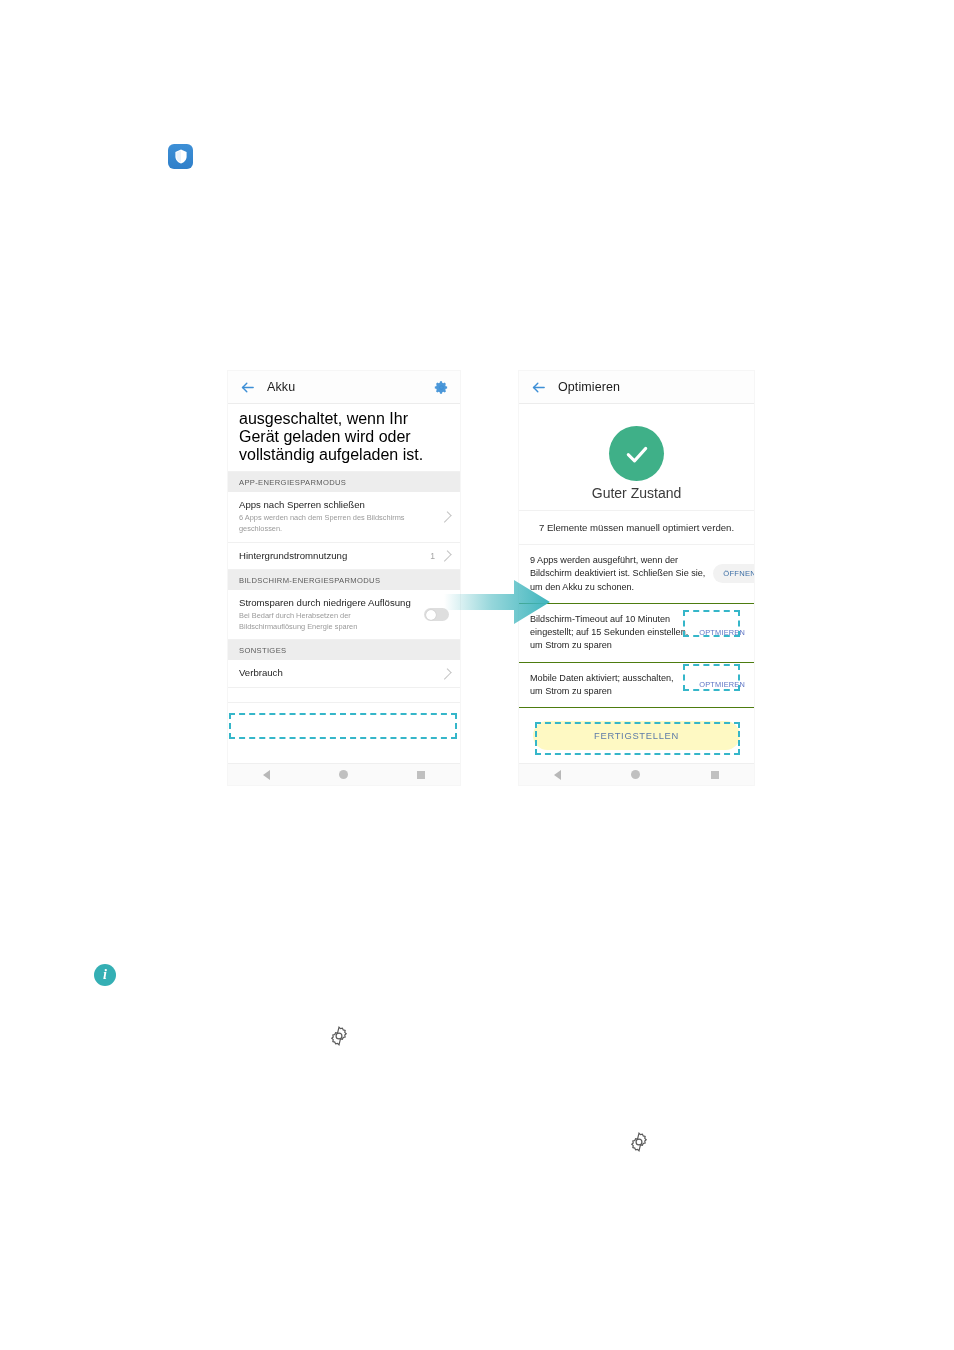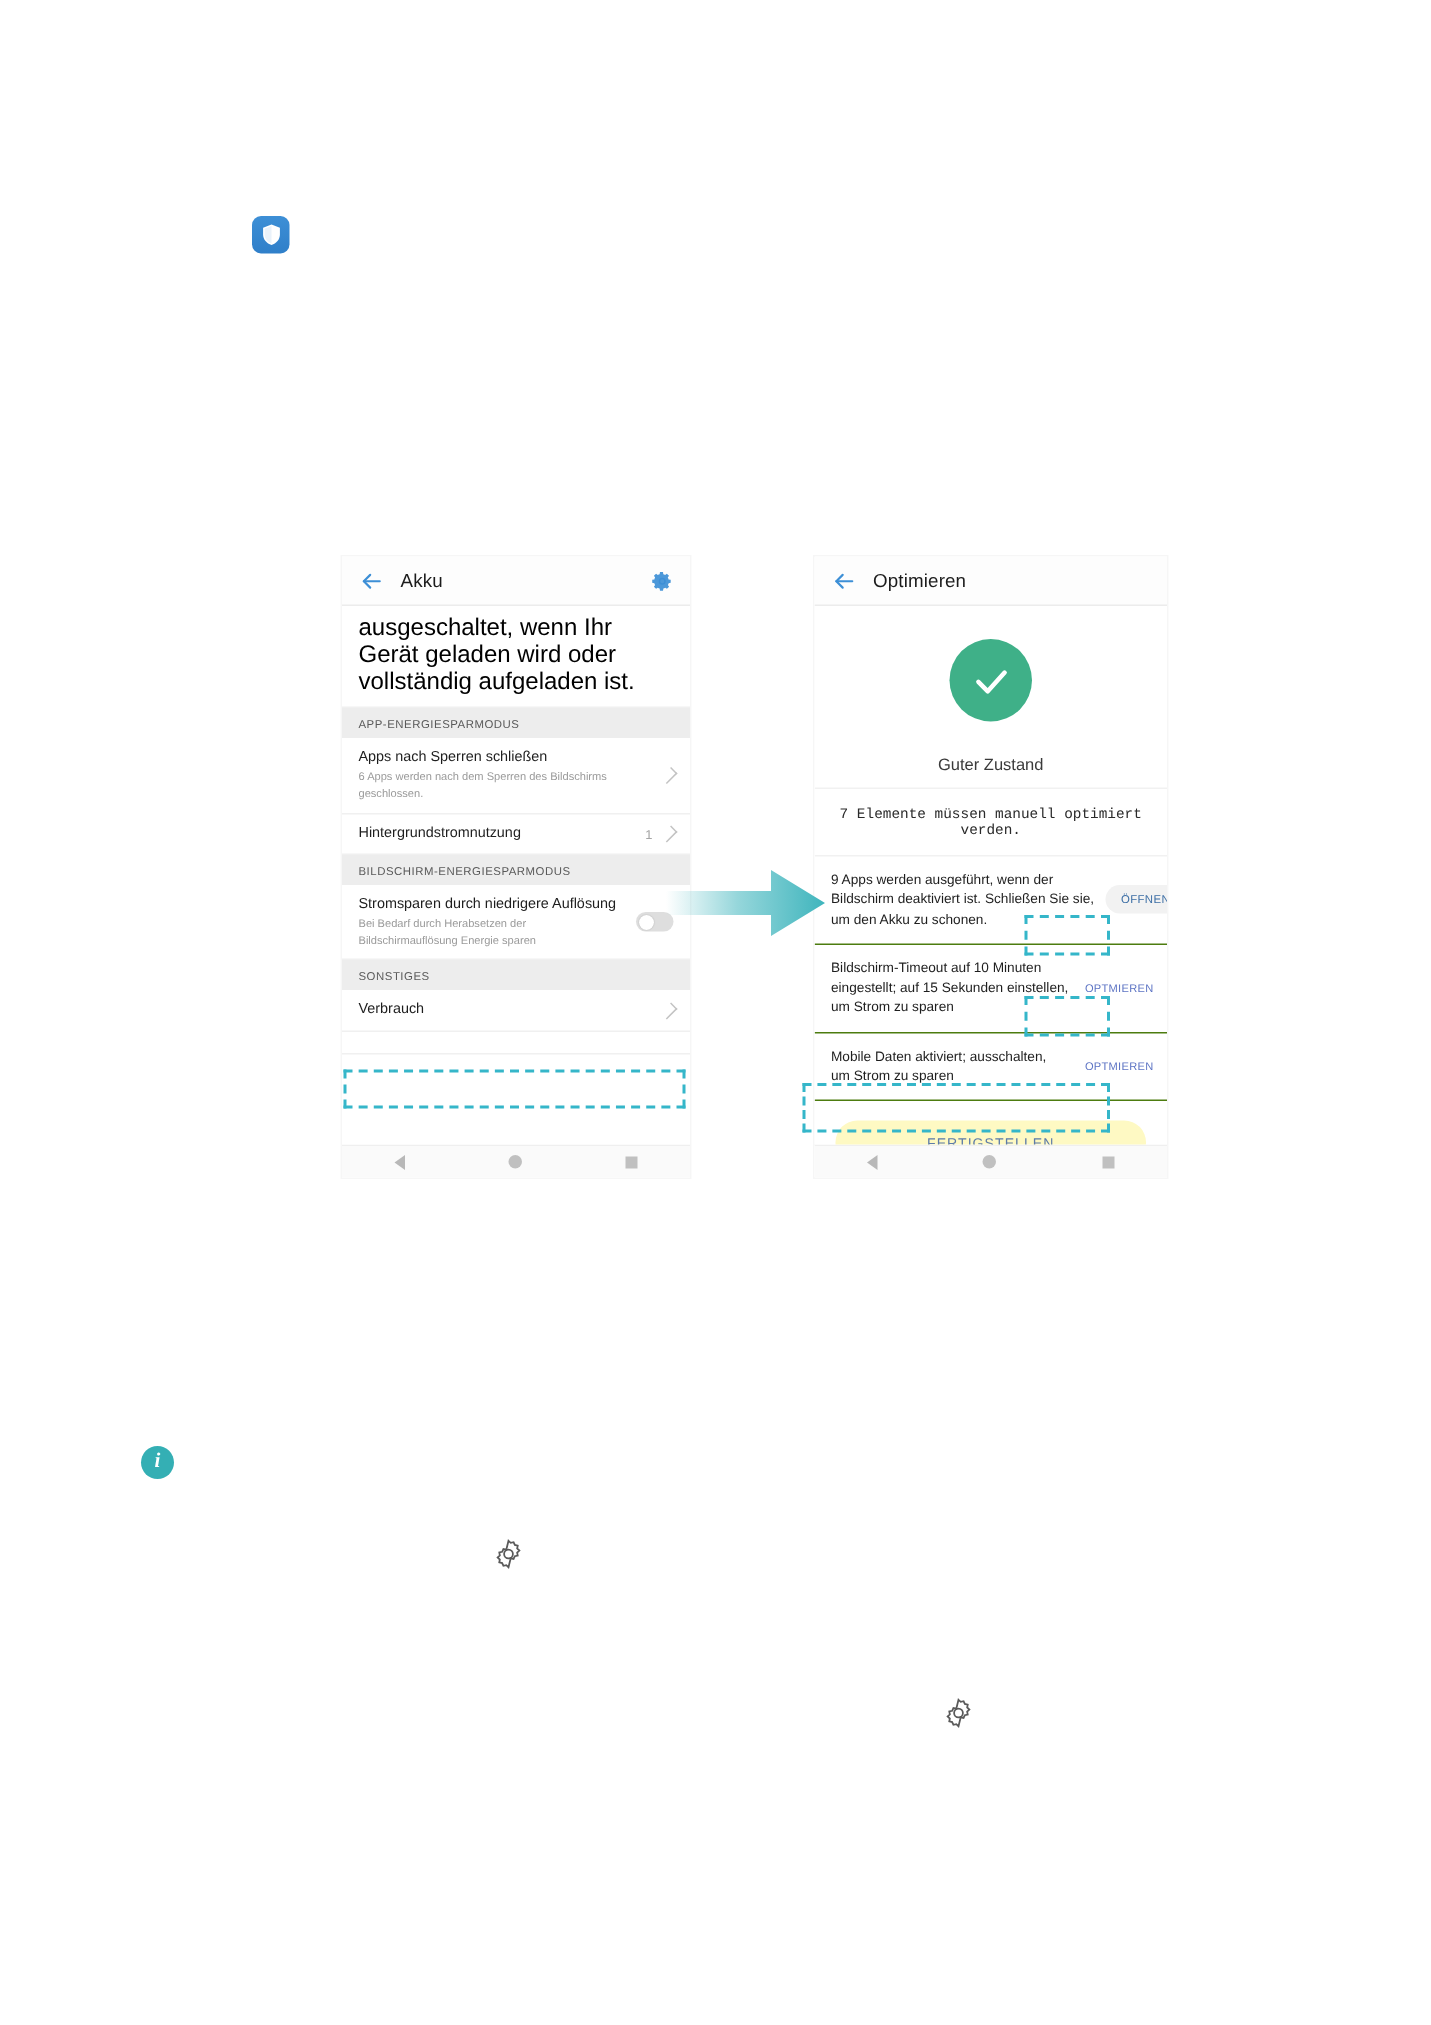--- a/index.html
+++ b/index.html
@@ -58,21 +58,21 @@
   .inline-gear svg { display: block; }
 
   
   .phone {
     position: absolute;
     background: #ffffff;
     overflow: hidden;
     box-shadow: 0 0 0 1px rgba(0,0,0,0.035);
   }
   .phone-left  { left: 228px; top: 371px; width: 232px; height: 414px; }
-  .phone-right { left: 543px; top: 371px; width: 235px; height: 414px; }
+  .phone-right { left: 519px; top: 371px; width: 235px; height: 414px; }
 
   .ph-header {
     height: 33px;
     background: #fdfdfd;
     display: flex;
     align-items: center;
     padding: 0 11px;
     box-sizing: border-box;
     border-bottom: 1px solid #ececec;
   }
@@ -188,31 +188,30 @@
   }
   .hero-circle {
     width: 55px; height: 55px;
     border-radius: 50%;
     background: #3fb088;
     display: flex;
     align-items: center;
     justify-content: center;
   }
   .hero-label {
-    margin-top: 23px;
-    font-size: 11px;
+    margin-top: 4px;
+    font-size: 14px;
     color: #3a3a3a;
   }
   .opt-count {
     text-align: center;
     font-size: 9.6px;
     color: #2a2a2a;
     padding: 11px 6px 11px;
     border-bottom: 1px solid #f1f1f1;
-    font-family: Liberation Mono, monospace;
   }
   .opt-item {
     display: flex;
     align-items: center;
     padding: 9px 0 9px 11px;
     border-bottom: 1px solid #4d7c0f;
   }
   .opt-item .oi-text {
     flex: 1 1 auto;
     font-size: 9.1px;

